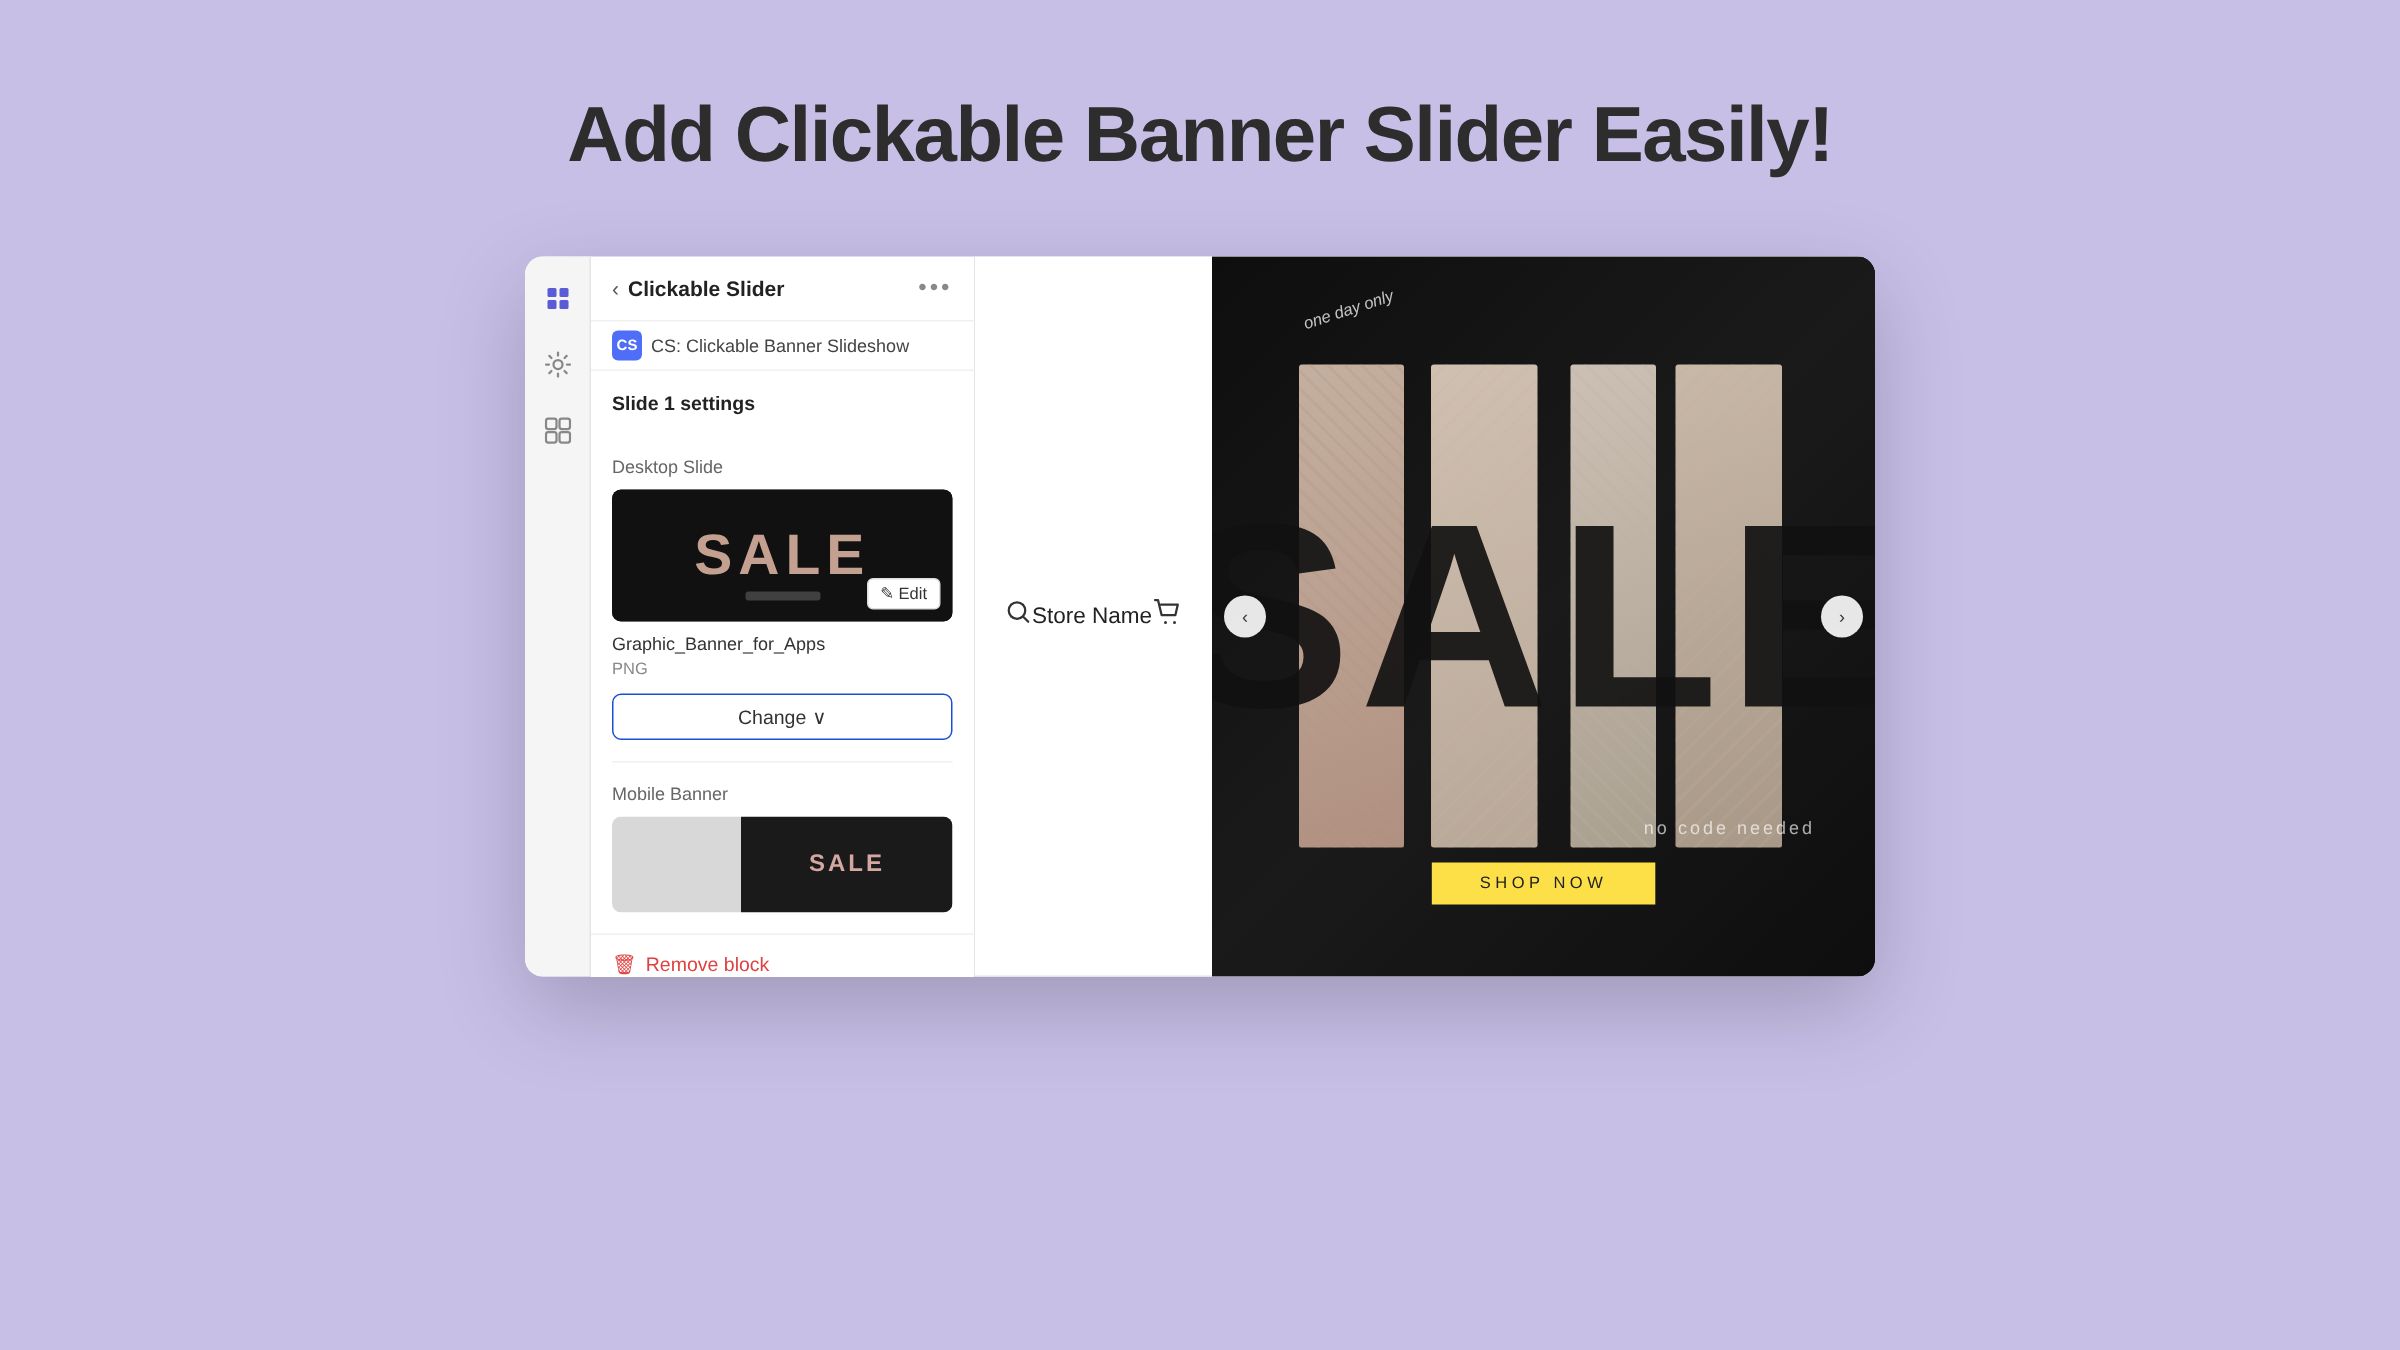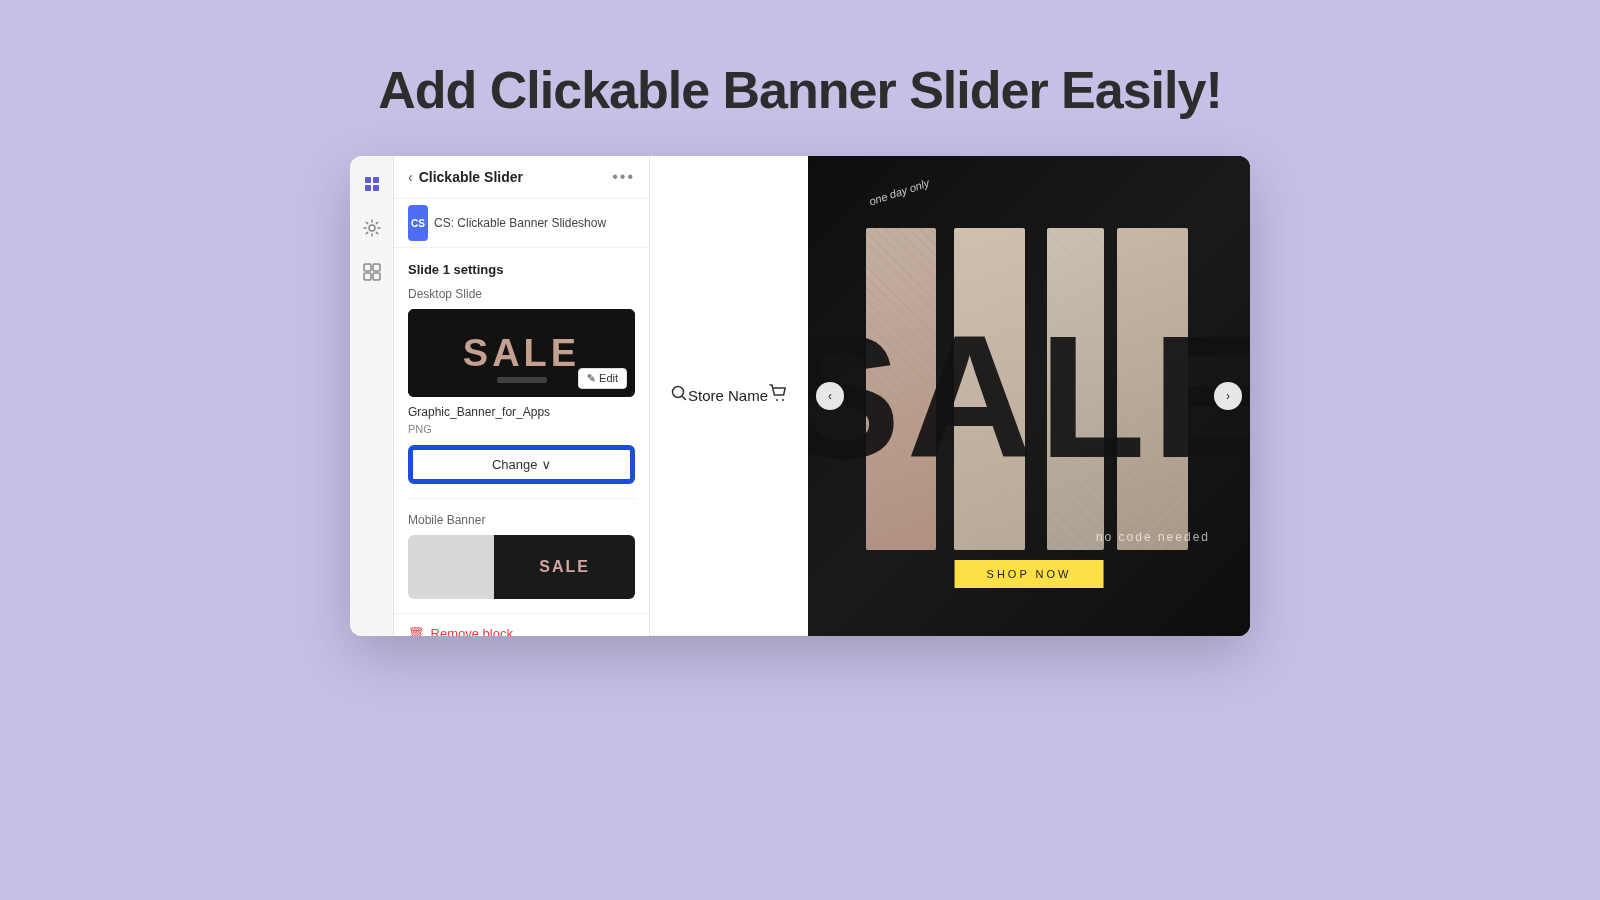--- a/index.html
+++ b/index.html
@@ -13,21 +13,21 @@
       flex-direction: column;
       align-items: center;
     }
 
     .page-title {
       font-size: 52px;
       font-weight: 800;
       color: #2d2d2d;
       text-align: center;
       margin-top: 60px;
-      margin-bottom: 36px;
+      margin-bottom: 51px;
       letter-spacing: -1px;
     }
 
     .app-window {
       display: flex;
       width: 900px;
       height: 480px;
       background: #fff;
       border-radius: 12px;
       box-shadow: 0 20px 60px rgba(0,0,0,0.2);
@@ -106,21 +106,21 @@
     .app-badge {
       display: flex;
       align-items: center;
       gap: 6px;
       padding: 6px 14px;
       border-bottom: 1px solid #f0f0f0;
     }
 
     .app-badge-icon {
       width: 20px;
-      height: 36px;
+      height: 20px;
       background: #4f6ef7;
       border-radius: 4px;
       display: flex;
       align-items: center;
       justify-content: center;
       font-size: 10px;
       color: white;
       font-weight: bold;
     }
 
@@ -131,21 +131,21 @@
 
     .panel-body {
       padding: 14px;
       flex: 1;
     }
 
     .section-title {
       font-size: 13px;
       font-weight: 600;
       color: #222;
-      margin-bottom: 10px;
+      margin-bottom: 28px;
     }
 
     .sub-title {
       font-size: 12px;
       color: #666;
       margin-bottom: 8px;
     }
 
     
     .desktop-slide-thumb {
@@ -185,21 +185,21 @@
     }
 
     .file-type {
       font-size: 11px;
       color: #888;
       margin-bottom: 10px;
     }
 
     .change-btn {
       width: 100%;
-      border: 5px solid #1d4ed8;
+      border: 1px solid #1d4ed8;
       border-radius: 6px;
       padding: 7px 0;
       font-size: 13px;
       color: #333;
       background: #fff;
       cursor: pointer;
       display: flex;
       align-items: center;
       justify-content: center;
       gap: 4px;

